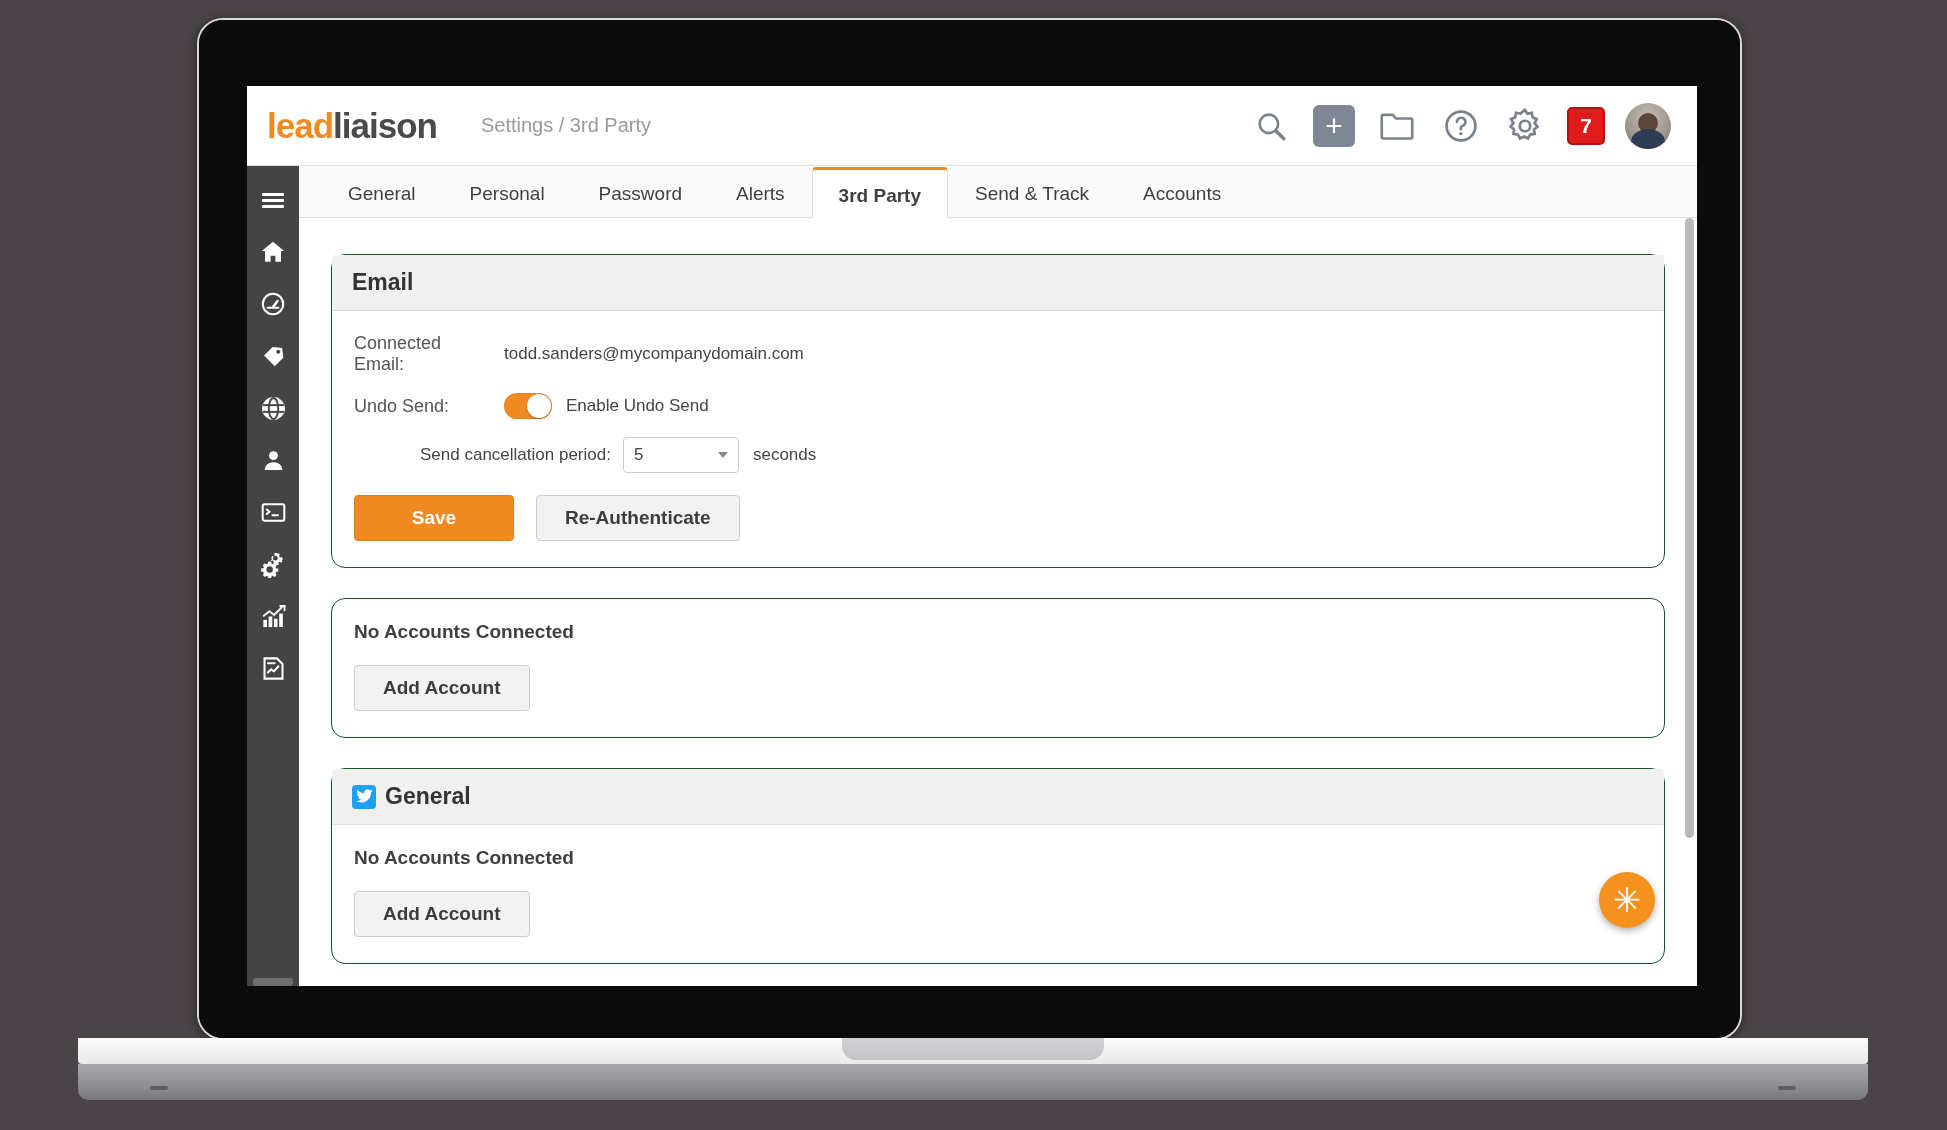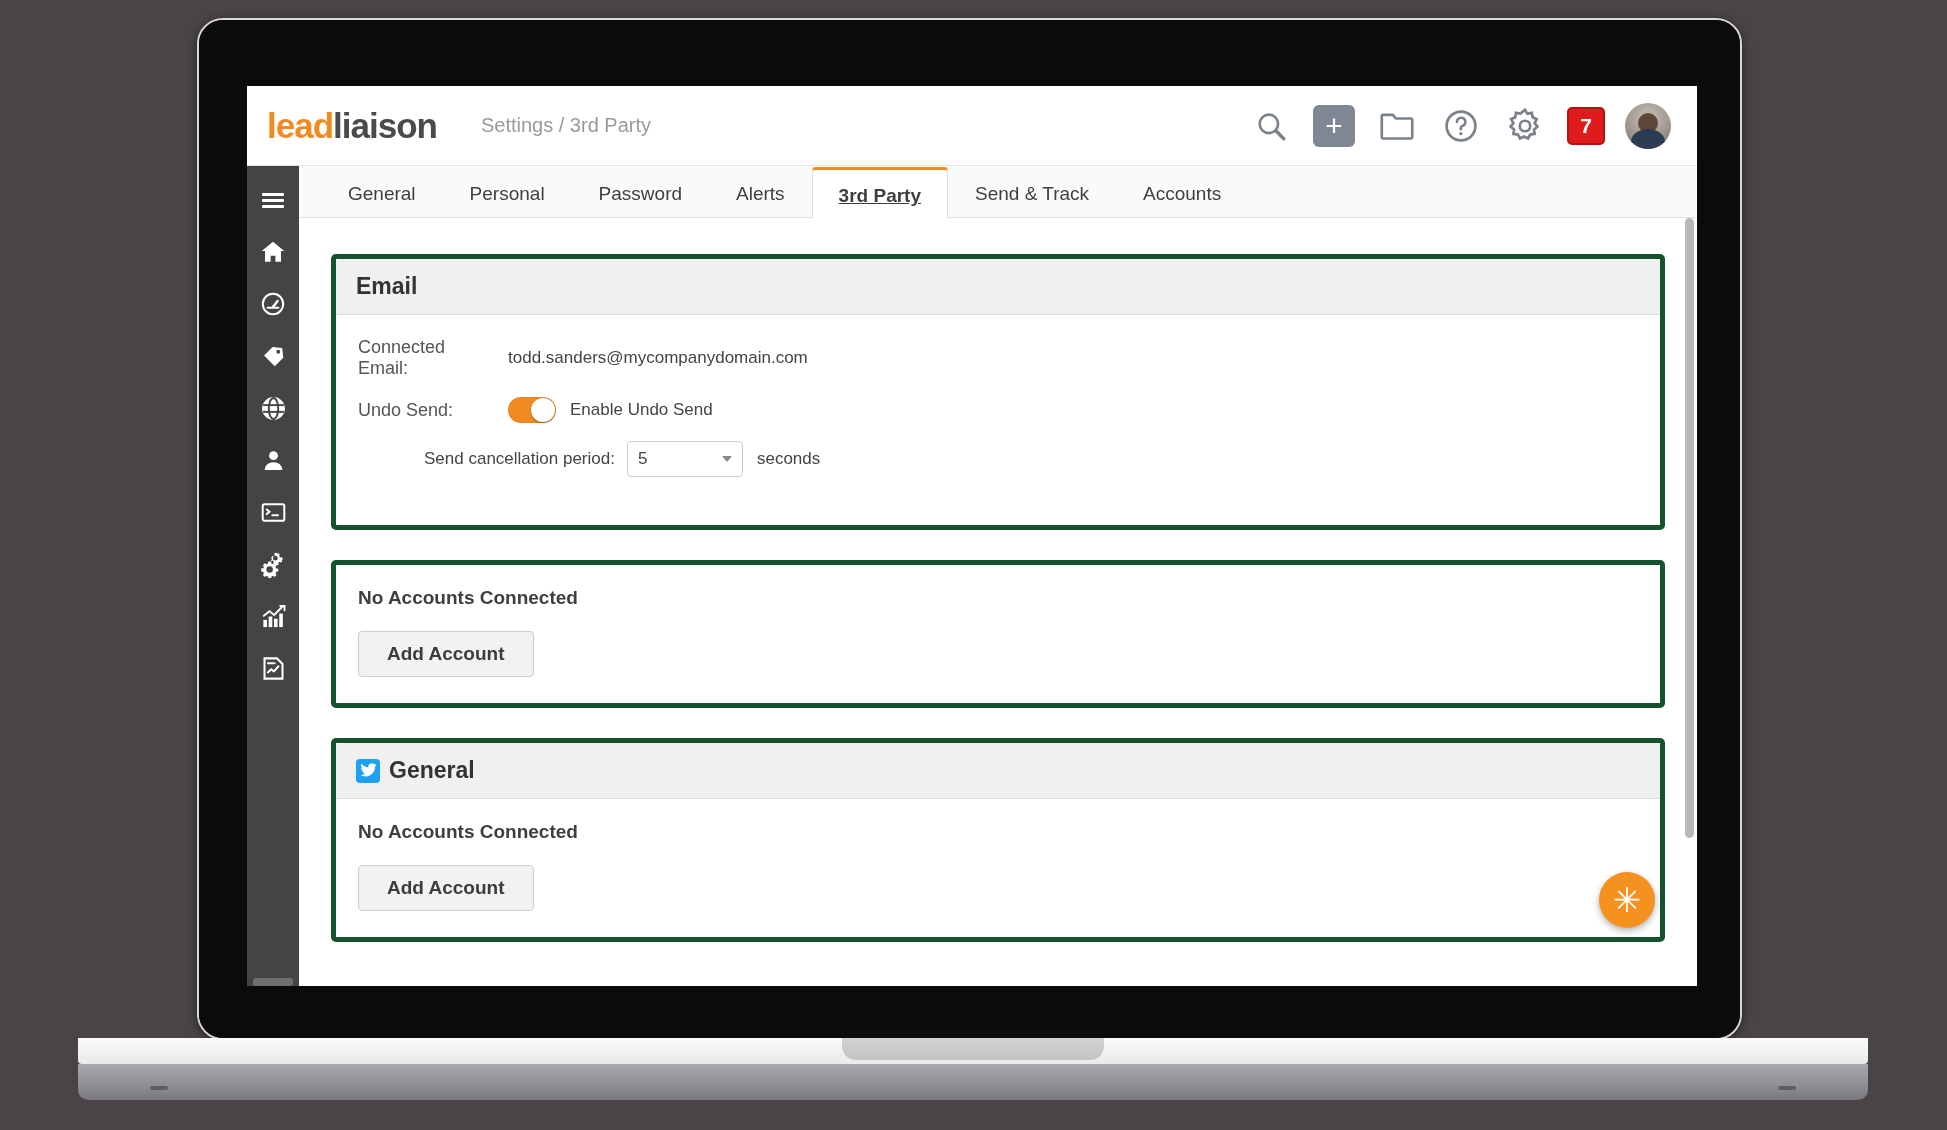--- a/index.html
+++ b/index.html
@@ -238,35 +238,34 @@
     position: relative;
     top: 1px;
   }
   .tab.active {
     background: #ffffff;
     border-color: #dedede;
     border-bottom-color: #ffffff;
     border-top: 3px solid #f18b21;
     font-weight: bold;
     border-radius: 4px 4px 0 0;
-    text-decoration: underline;
   }
 
   
   .content {
     position: absolute;
     left: 0; right: 0;
     top: 52px; bottom: 0;
     padding: 36px 32px 0 32px;
     overflow: hidden;
   }
 
   .panel {
-    border: 5px solid #14532d;
-    border-radius: 5px;
+    border: 1px solid #14532d;
+    border-radius: 14px;
     background: #fff;
     margin-bottom: 30px;
   }
   .panel-head {
     background: #f0f0f0;
     border-bottom: 1px solid #dddddd;
     border-radius: 4px 4px 0 0;
     padding: 14px 20px;
     display: flex;
     align-items: center;
@@ -594,20 +593,24 @@
 
                 <div class="period-row">
                   <div class="period-label">Send cancellation period:</div>
                   <div class="select-box">
                     <span>5</span>
                     <span class="select-caret"></span>
                   </div>
                   <div class="seconds-label">seconds</div>
                 </div>
 
+                <div class="btn-row">
+                  <div class="btn btn-primary">Save</div>
+                  <div class="btn">Re-Authenticate</div>
+                </div>
               </div>
             </div>
 
             <div class="panel">
               <div class="panel-body">
                 <div class="no-accounts">No Accounts Connected</div>
                 <div class="btn btn-add">Add Account</div>
               </div>
             </div>
 

